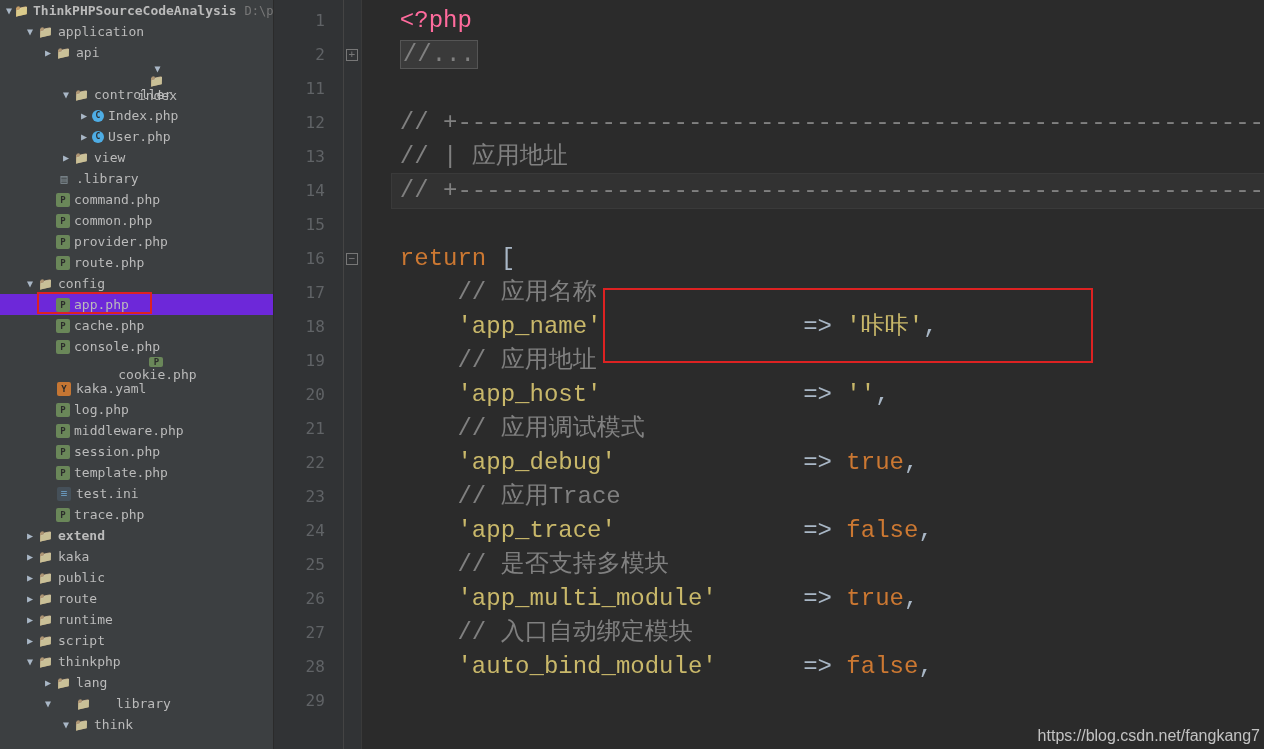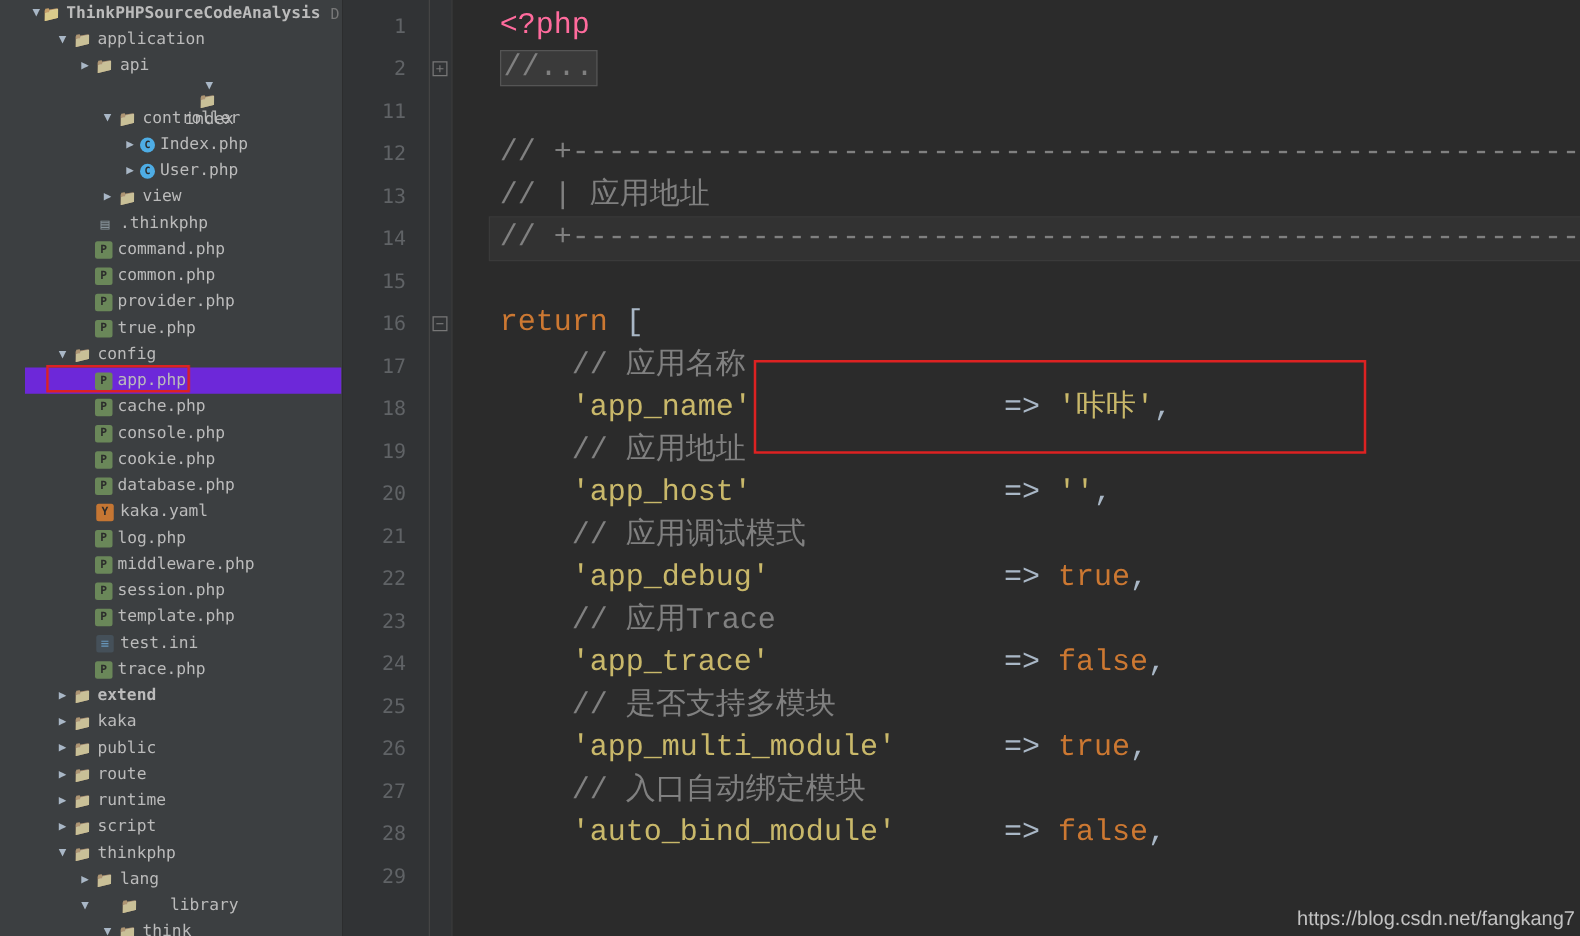--- a/index.html
+++ b/index.html
@@ -11,21 +11,20 @@
   overflow: hidden;
   width: 1264px;
   height: 749px;
 }
 .container { display: flex; height: 100%; }
 .sidebar {
   width: 479px;
   background: #3c3f41;
   overflow-y: auto;
   border-right: 1px solid #2b2b2b;
-  padding-left: 20px;
 }
 .tree-row {
   display: flex;
   align-items: center;
   height: 21px;
   padding-left: 6px;
   white-space: nowrap;
   cursor: pointer;
 }
 .tree-row.selected { background: #6d28d9; }
@@ -202,41 +201,41 @@
         <span class="tree-label">User.php</span>
       </div>
       <div class="tree-row" style="padding-left: 60px;">
         <span class="arrow closed"></span>
         <span class="icon icon-folder"></span>
         <span class="tree-label">view</span>
       </div>
       <div class="tree-row" style="padding-left: 42px;">
         <span class="arrow none"></span>
         <span class="icon icon-file"></span>
-        <span class="tree-label">.thinkphp</span>
+        <span class="tree-label">.library</span>
       </div>
       <div class="tree-row" style="padding-left: 42px;">
         <span class="arrow none"></span>
         <span class="icon icon-php"></span>
         <span class="tree-label">command.php</span>
       </div>
       <div class="tree-row" style="padding-left: 42px;">
         <span class="arrow none"></span>
         <span class="icon icon-php"></span>
         <span class="tree-label">common.php</span>
       </div>
       <div class="tree-row" style="padding-left: 42px;">
         <span class="arrow none"></span>
         <span class="icon icon-php"></span>
         <span class="tree-label">provider.php</span>
       </div>
       <div class="tree-row" style="padding-left: 42px;">
         <span class="arrow none"></span>
         <span class="icon icon-php"></span>
-        <span class="tree-label">true.php</span>
+        <span class="tree-label">route.php</span>
       </div>
       <div class="tree-row" style="padding-left: 24px;">
         <span class="arrow open"></span>
         <span class="icon icon-folder"></span>
         <span class="tree-label">config</span>
       </div>
       <div class="tree-row selected" style="padding-left: 42px;">
         <span class="arrow none"></span>
         <span class="icon icon-php"></span>
         <span class="tree-label">app.php</span>
@@ -244,29 +243,24 @@
       <div class="tree-row" style="padding-left: 42px;">
         <span class="arrow none"></span>
         <span class="icon icon-php"></span>
         <span class="tree-label">cache.php</span>
       </div>
       <div class="tree-row" style="padding-left: 42px;">
         <span class="arrow none"></span>
         <span class="icon icon-php"></span>
         <span class="tree-label">console.php</span>
       </div>
-      <div class="tree-row" style="padding-left: 42px;">
+      <div class="tree-row" style="padding-left: 42px; flex-direction: column;">
         <span class="arrow none"></span>
         <span class="icon icon-php"></span>
         <span class="tree-label">cookie.php</span>
-      </div>
-      <div class="tree-row" style="padding-left: 42px;">
-        <span class="arrow none"></span>
-        <span class="icon icon-php"></span>
-        <span class="tree-label">database.php</span>
       </div>
       <div class="tree-row" style="padding-left: 42px;">
         <span class="arrow none"></span>
         <span class="icon icon-yaml"></span>
         <span class="tree-label">kaka.yaml</span>
       </div>
       <div class="tree-row" style="padding-left: 42px;">
         <span class="arrow none"></span>
         <span class="icon icon-php"></span>
         <span class="tree-label">log.php</span>

